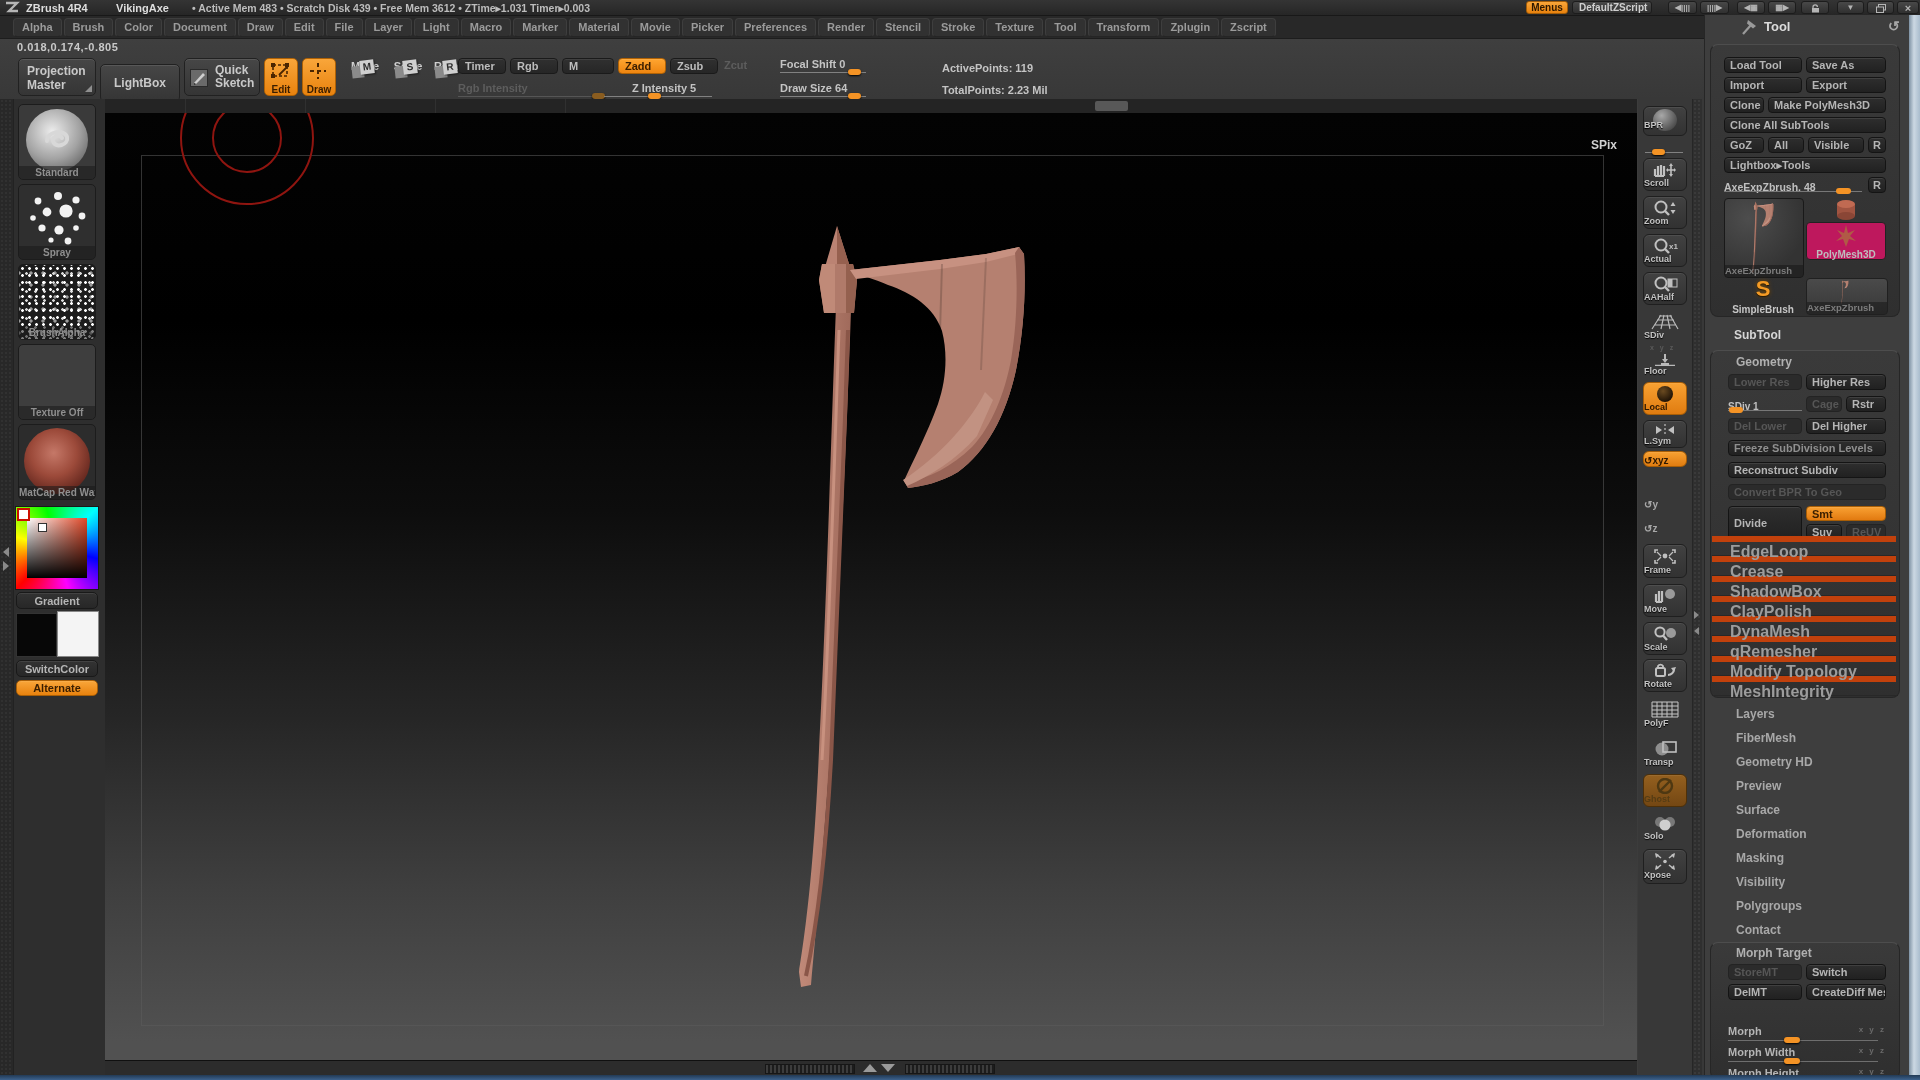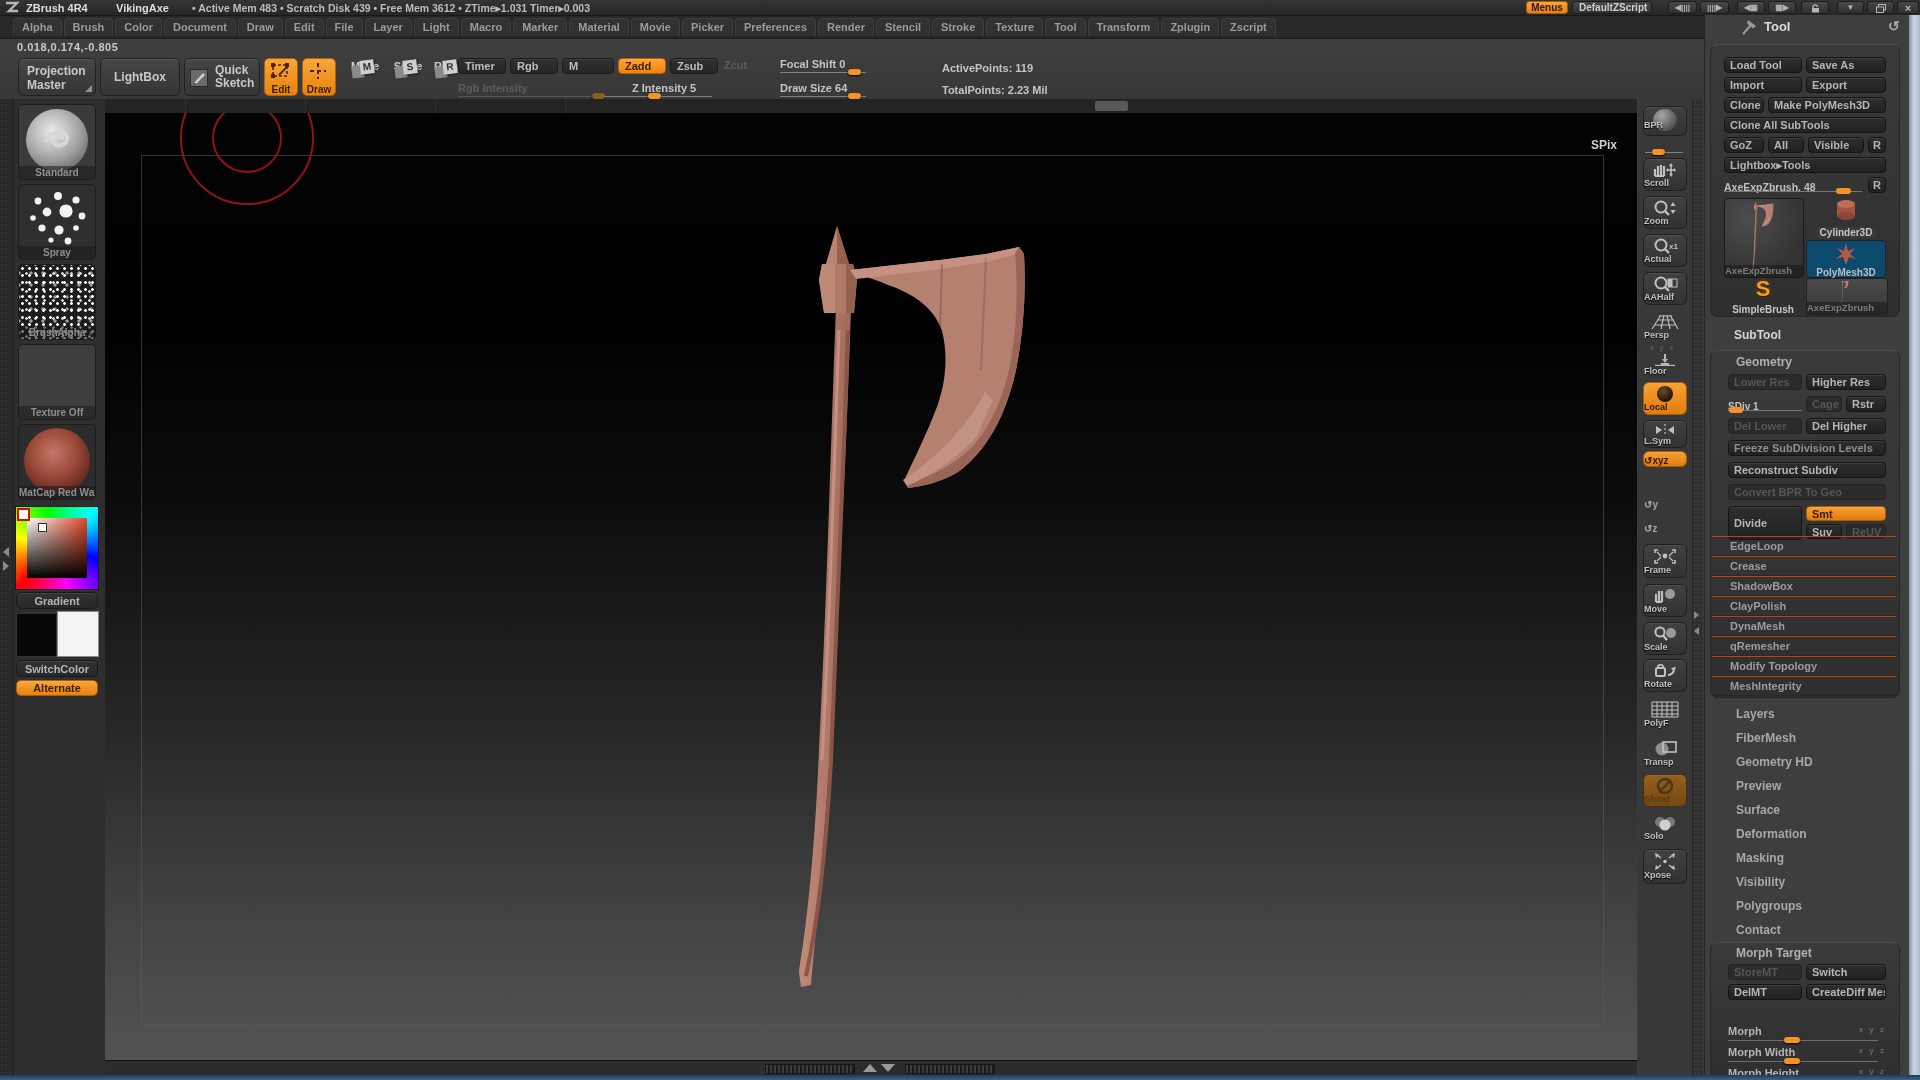--- a/index.html
+++ b/index.html
@@ -89,22 +89,22 @@
   #toolpanel{left:1704px;top:15px;width:204px;height:1065px;background:#3e3e3e;border-left:1px solid #262626}
   .tp-box{position:absolute;background:linear-gradient(#3a3a3a,#2f2f2f);border:1px solid #262626;border-top-color:#4d4d4d;
           border-radius:8px;box-sizing:border-box}
   .tp-btn{position:absolute;height:16px;background:linear-gradient(#2e2e2e,#212121);border:1px solid #141414;border-radius:4px;
           box-shadow:inset 0 1px 0 rgba(255,255,255,.09);color:#b5b5b5;font-size:11px;line-height:14px;padding:0 5px;
           box-sizing:border-box;white-space:nowrap;overflow:hidden;text-align:left}
   .tp-btn.dimb{color:#565656;background:#2b2b2b;border-color:#232323;box-shadow:none}
   .tp-btn.orange{background:linear-gradient(#f9a133,#e27a10);color:#3a1e00;border-color:#a85e06}
   .tp-header{font-size:13px;color:#dcdcdc}
   .sec-title{font-size:12px;color:#b0b0b0}
-  .geo-subrow{height:20px;line-height:19px;border-top:1px solid #c2410c;border-bottom:1px solid #282828;color:#9c9c9c;
-              font-size:11px;padding-left:18px;box-sizing:border-box}
+  .geo-subrow{height:20px;line-height:19px;border-top:6px solid #c2410c;border-bottom:1px solid #282828;color:#9c9c9c;
+              font-size:16px;padding-left:18px;box-sizing:border-box}
   .tp-section{height:24px;line-height:24px;padding-left:32px;font-size:12px;color:#a8a8a8;box-sizing:border-box}
   .morph-slider{position:relative;height:21px}
   .ms-label{position:absolute;left:16px;top:3px;font-size:11px;color:#b5b5b5}
   .ms-axes{position:absolute;right:10px;top:3px;font-size:8px;color:#6a6a6a;letter-spacing:2px}
   .ms-track{position:absolute;left:16px;bottom:2px;width:150px;height:1px;background:#6e6e6e}
   .ms-handle{position:absolute;left:72px;bottom:0;width:16px;height:6px;border-radius:3px;background:#f49325;box-shadow:0 1px 2px #000}
   .tp-thumb-label{position:absolute;left:0;right:0;bottom:0;height:12px;font-size:9.5px;line-height:12px;text-align:left;
                   color:#7c7c7c;background:rgba(20,20,20,.5);white-space:nowrap;overflow:hidden}
 
   
@@ -173,21 +173,21 @@
 <span class="menu-item">Alpha</span><span class="menu-item">Brush</span><span class="menu-item">Color</span><span class="menu-item">Document</span><span class="menu-item">Draw</span><span class="menu-item">Edit</span><span class="menu-item">File</span><span class="menu-item">Layer</span><span class="menu-item">Light</span><span class="menu-item">Macro</span><span class="menu-item">Marker</span><span class="menu-item">Material</span><span class="menu-item">Movie</span><span class="menu-item">Picker</span><span class="menu-item">Preferences</span><span class="menu-item">Render</span><span class="menu-item">Stencil</span><span class="menu-item">Stroke</span><span class="menu-item">Texture</span><span class="menu-item">Tool</span><span class="menu-item">Transform</span><span class="menu-item">Zplugin</span><span class="menu-item">Zscript</span></nav>
 
 <div class="abs" id="toolbar-bg"></div>
 <span class="abs coords" style="left:17px;top:41px">0.018,0.174,-0.805</span>
 
 <div class="abs tb-big" style="left:18px;top:58px;width:78px;height:38px;padding:5px 0 0 8px">
   <span class="two">Projection
 Master</span>
   <span class="abs" style="right:3px;bottom:3px;width:0;height:0;border-left:7px solid transparent;border-bottom:7px solid #8f8f8f"></span>
 </div>
-<div class="abs tb-big" style="left:100px;top:58px;width:80px;height:38px;line-height:36px;text-align:center">LightBox</div>
+<div class="abs tb-big" style="left:100px;top:64px;width:80px;height:38px;line-height:36px;text-align:center">LightBox</div>
 <div class="abs tb-big" style="left:184px;top:58px;width:76px;height:38px;padding:5px 0 0 4px">
   <svg class="abs" style="left:5px;top:10px" width="18" height="18" viewBox="0 0 18 18">
     <rect x="0.5" y="0.5" width="17" height="17" fill="#6a6a6a" stroke="#2a2a2a"></rect>
     <path d="M4,14 L13,4 L15,6 L6,15 Z" fill="#cfcfcf"></path>
       <path d="M4,14 L6,15 L4,16 Z" fill="#2f2f2f"></path>
   </svg>
   <span class="two" style="margin-left:26px;display:inline-block">Quick
 Sketch</span>
 </div>
 
@@ -379,21 +379,21 @@
       <path d="M13,11 L17,15" stroke="#c0c0c0" stroke-width="2.4"></path>
     <rect x="16" y="3" width="9" height="8" fill="none" stroke="#c0c0c0"></rect>
       <rect x="16" y="3" width="4.5" height="8" fill="#c0c0c0"></rect>
   </svg>
   <span class="lbl">AAHalf</span>
 </div>
 <div class="abs rsb flat" style="top:310px;height:31px">
   <svg style="margin:2px auto 0" width="30" height="17" viewBox="0 0 30 17">
     <path d="M2,16 L11,2 M11,16 L14,2 M20,16 L17,2 M28,16 L20,2 M4,12 L26,12 M7,7 L24,7 M9,3 L22,3" stroke="#b9b9b9" stroke-width="1.2" fill="none"></path>
   </svg>
-  <span class="lbl">Persp</span>
+  <span class="lbl">SDiv</span>
 </div>
 <span class="abs" style="left:1650px;top:344px;font-size:7px;color:#5a5a5a;letter-spacing:2px">x y z</span>
 <div class="abs rsb flat" style="top:352px;height:26px">
   <svg style="margin:1px auto 0" width="24" height="12" viewBox="0 0 24 12">
     <path d="M12,0 L12,6 M8,10 L16,10" stroke="#b9b9b9" stroke-width="2"></path>
       <path d="M12,9 L15,5 L9,5 Z" fill="#b9b9b9"></path>
       <path d="M2,11.5 L22,11.5" stroke="#b9b9b9" stroke-width="1.5"></path>
   </svg>
   <span class="lbl">Floor</span>
 </div>
@@ -520,21 +520,21 @@
   <span class="tp-thumb-label">AxeExpZbrush</span>
 </div>
 <div class="abs" style="left:1806px;top:198px;width:80px;height:37px;text-align:center">
   <svg style="margin:0 auto" width="28" height="24" viewBox="0 0 28 24">
     <rect x="5" y="6" width="18" height="12" fill="#a05441"></rect>
     <ellipse cx="14" cy="18" rx="9" ry="4" fill="#8a4636"></ellipse>
     <ellipse cx="14" cy="6" rx="9" ry="4" fill="#c06a52"></ellipse>
   </svg>
   <span style="font-size:10px;color:#c6c6c6;background:#3a3a3a;border-radius:3px;padding:0 4px">Cylinder3D</span>
 </div>
-<div class="abs" style="left:1806px;top:240px;width:80px;height:38px;background:#0c4a6e;border:1px solid #222;border-radius:4px;text-align:center;box-sizing:border-box">
+<div class="abs" style="left:1806px;top:222px;width:80px;height:38px;background:#be185d;border:1px solid #222;border-radius:4px;text-align:center;box-sizing:border-box">
   <svg style="margin:1px auto 0" width="24" height="24" viewBox="0 0 24 24">
     <path d="M12,1 L14,9 L21,6 L16,12 L22,17 L15,15 L12,23 L9,15 L2,17 L8,12 L3,6 L10,9 Z" fill="#b05a46"></path>
   </svg>
   <span style="font-size:10px;color:#bdbdbd;position:relative;top:-4px">PolyMesh3D</span>
 </div>
 <div class="abs" style="left:1724px;top:279px;width:78px;height:35px;text-align:center">
   <span style="font-size:22px;line-height:20px;color:#f59b25;text-shadow:0 0 4px #7a4a00,0 1px 1px #000;display:block">S</span>
   <span style="font-size:10px;color:#c6c6c6">SimpleBrush</span>
 </div>
 <div class="abs" style="left:1806px;top:278px;width:80px;height:35px;background:linear-gradient(#4a4a4a,#383838);border:1px solid #202020;border-radius:4px;overflow:hidden">

